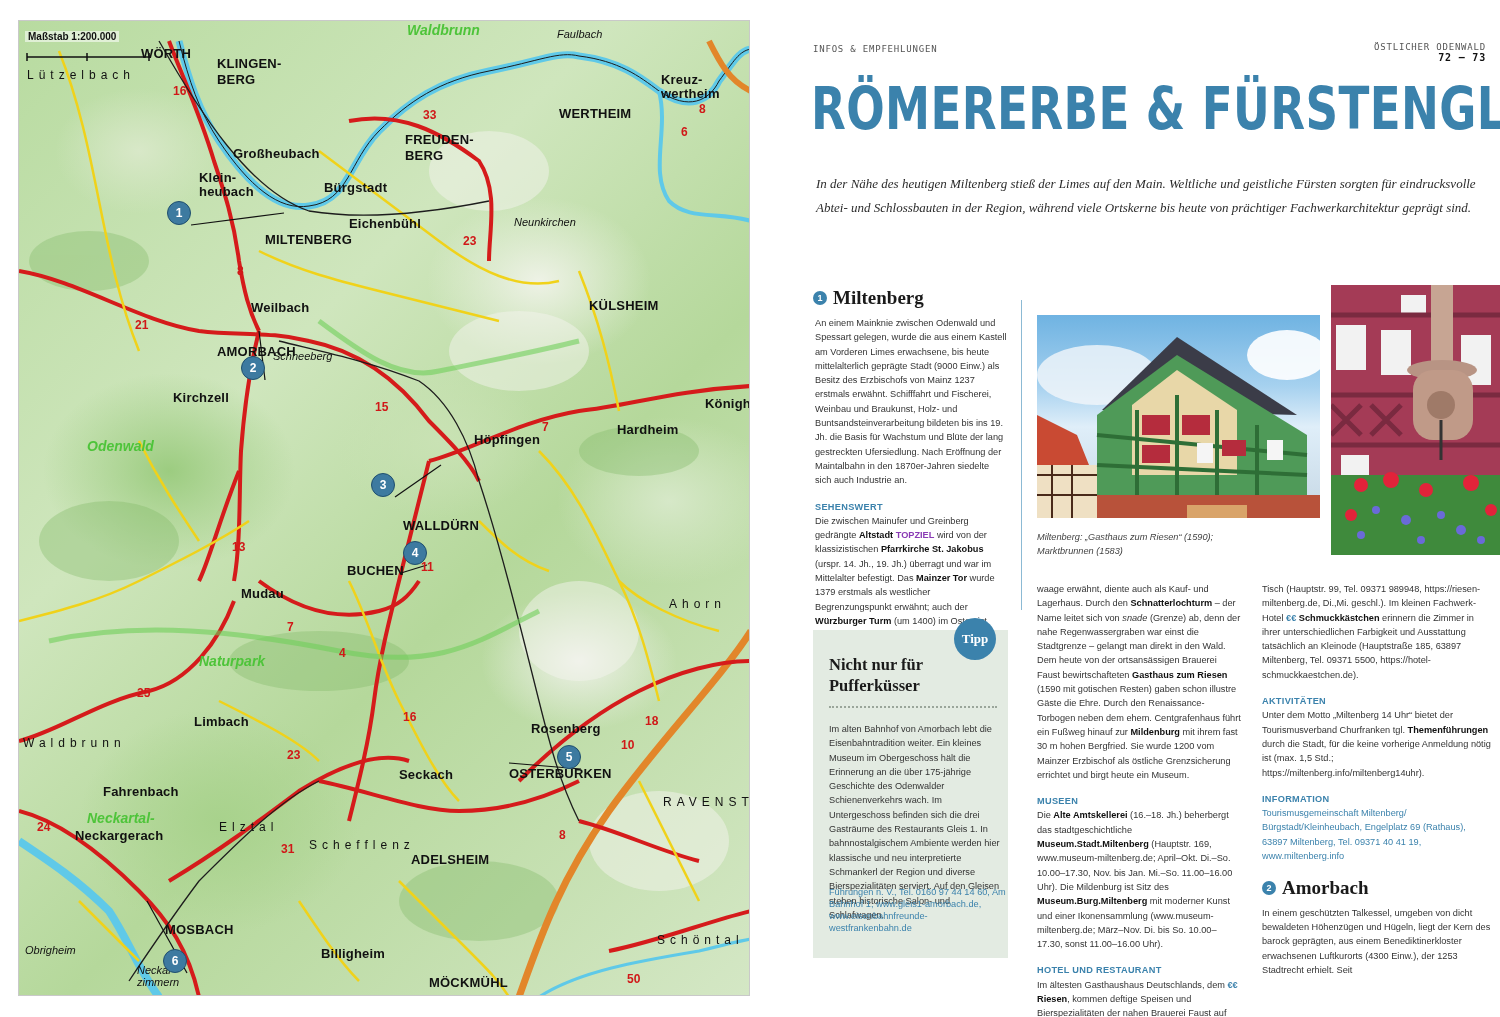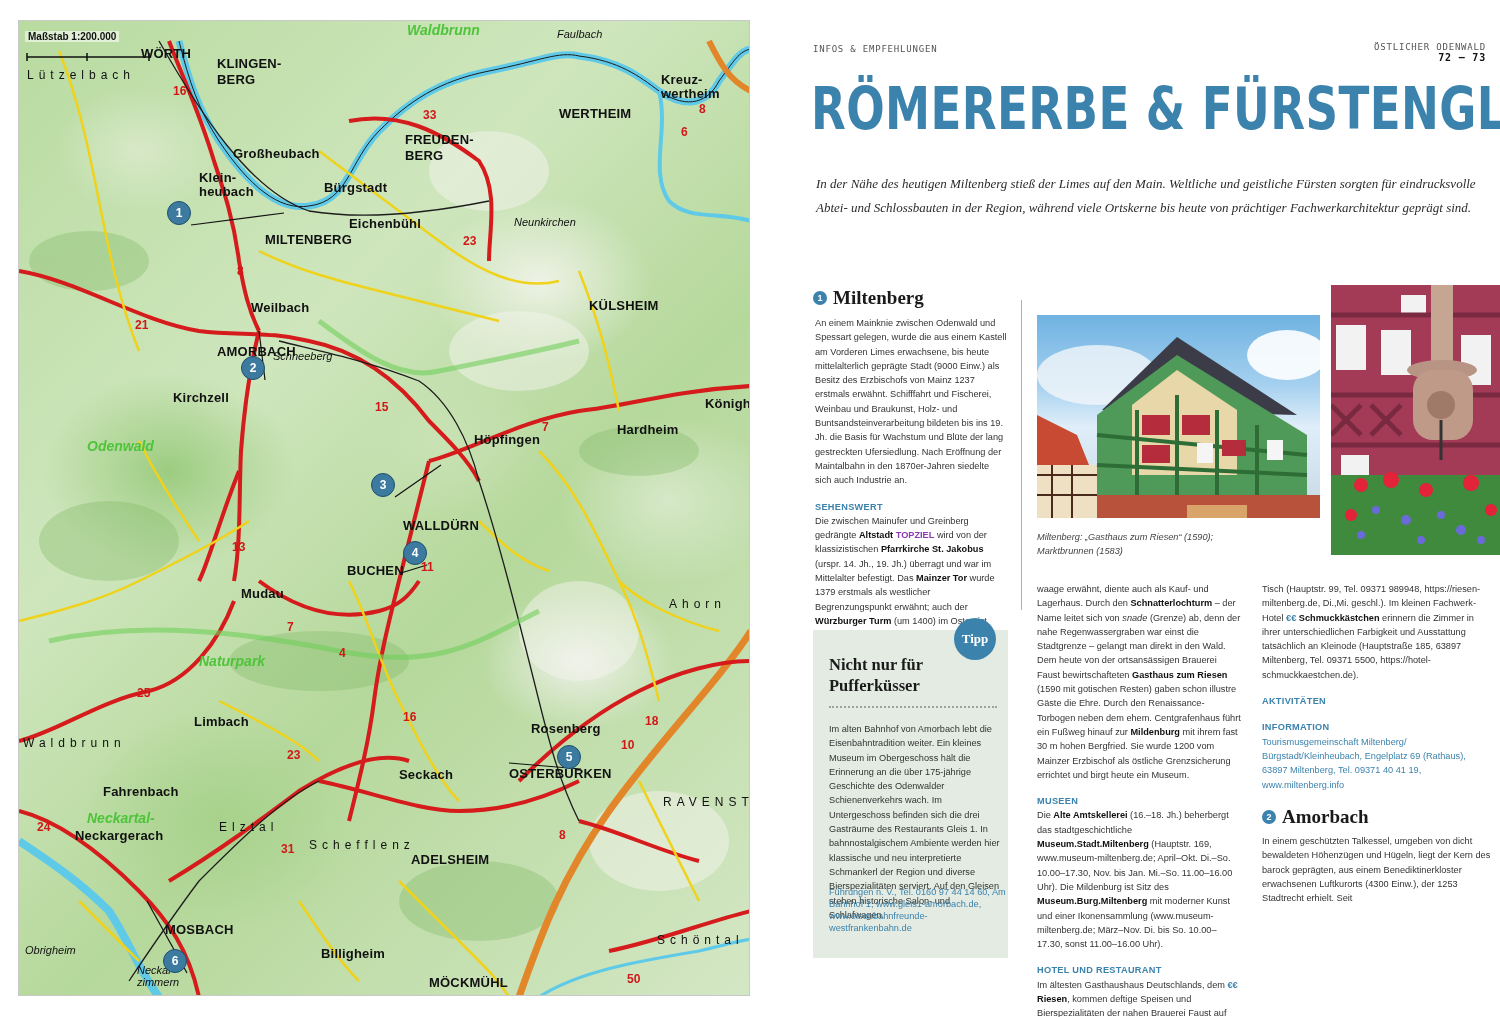--- a/index.html
+++ b/index.html
@@ -419,20 +419,23 @@
     <b>Riesen</b><span>, kommen deftige Speisen und Bierspezialitäten der nahen Brauerei Faust auf den </span>
   </p>
 </div>
 
 <div class="col col3">
   <p>
     <span>Tisch (Hauptstr. 99, Tel. 09371 989948, https://riesen-miltenberg.de, Di.,Mi. geschl.). Im kleinen Fachwerk-Hotel </span><span class="euro">€€</span>
     <b>Schmuckkästchen</b><span> erinnern die Zimmer in ihrer unterschiedlichen Farbigkeit und Ausstattung tatsächlich an Kleinode (Hauptstraße 185, 63897 Miltenberg, Tel. 09371 5500, https://hotel-schmuckkaestchen.de).</span>
   </p>
   <p class="sec">AKTIVITÄTEN</p>
+  <p>
+    <span>Unter dem Motto „Miltenberg 14 Uhr“ bietet der Tourismusverband Churfranken tgl. </span><b>Themenführungen</b><span> durch die Stadt, für die keine vorherige Anmeldung nötig ist (max. 1,5 Std.; https://miltenberg.info/miltenberg14uhr).</span>
+  </p>
   <p class="sec">INFORMATION</p>
   <p class="link">Tourismusgemeinschaft Miltenberg/ Bürgstadt/Kleinheubach, Engelplatz 69 (Rathaus), 63897 Miltenberg, Tel. 09371 40 41 19, www.miltenberg.info</p>
 
   <div class="heading h2">
     <span class="numdot">2</span>
     <span>Amorbach</span>
   </div>
   <p style="margin-top:10px">In einem geschützten Talkessel, umgeben von dicht bewaldeten Höhenzügen und Hügeln, liegt der Kern des barock geprägten, aus einem Benediktinerkloster erwachsenen Luftkurorts (4300 Einw.), der 1253 Stadtrecht erhielt. Seit</p>
 </div>
 

